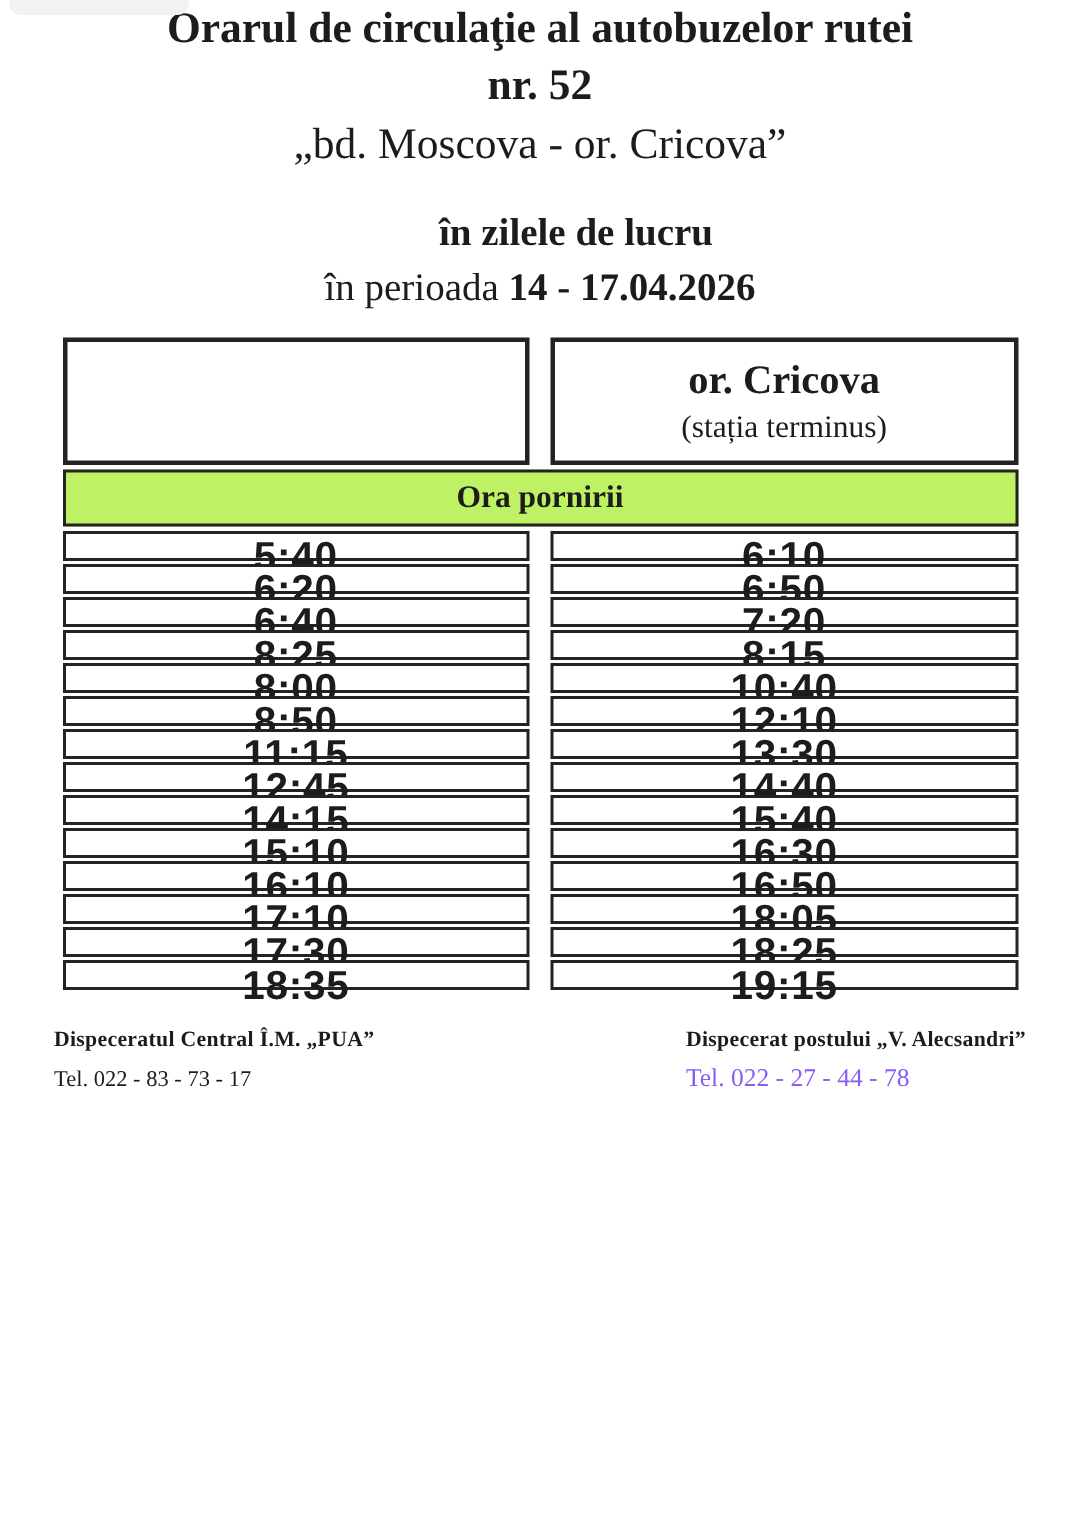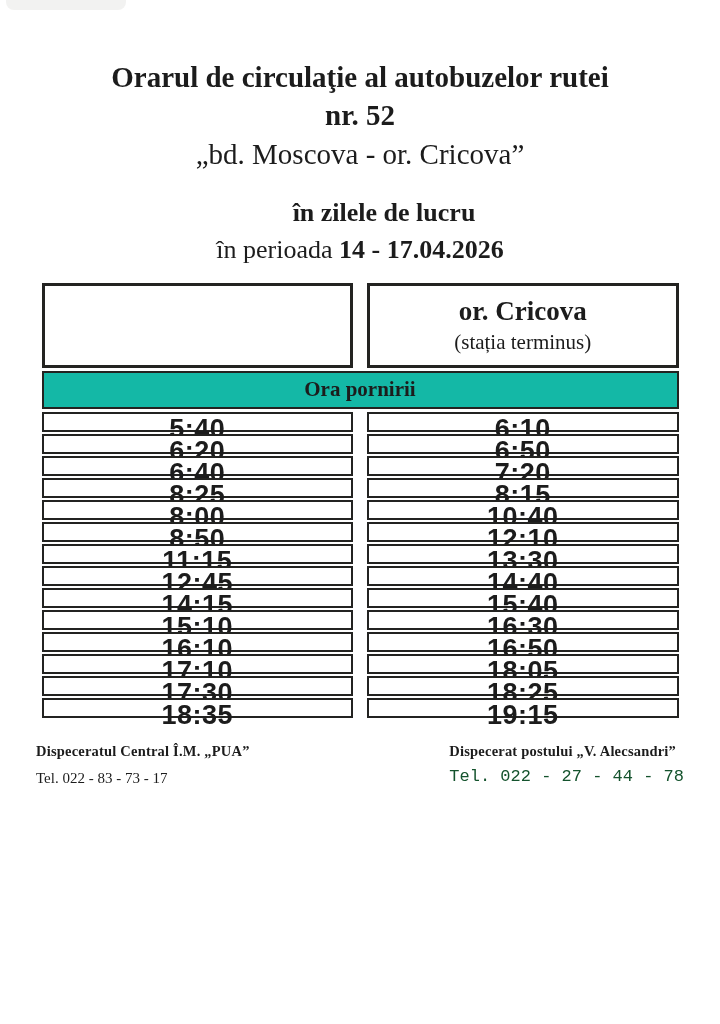--- a/index.html
+++ b/index.html
@@ -10,21 +10,20 @@
     height: 1024px;
     overflow: hidden;
     font-family: "Liberation Serif", serif;
     color: #1c1c1c;
   }
   .page {
     position: relative;
     width: 720px;
     height: 1024px;
     box-sizing: border-box;
-    padding-top: 58px;
   }
   .scan-smudge {
     position: absolute;
     top: 0; left: 6px;
     width: 120px; height: 10px;
     background: #f2f2f1;
     border-radius: 0 0 8px 8px;
   }
   .title-line1, .title-line2 {
     text-align: center;
@@ -73,21 +72,21 @@
   .hname { font-size: 27px; font-weight: bold; line-height: 1.2; }
   .hsub  { font-size: 21px; margin-top: 3px; line-height: 1.2; }
 
   .section-row {
     margin-top: 3px;
     border: 2px solid #232321;
     text-align: center;
     font-weight: bold;
     font-size: 21px;
     padding: 4px 0 5px;
-    background: #14b8a6;
+    background: #bef264;
   }
   .tbody {
     display: flex;
     gap: 14px;
     margin-top: 3px;
   }
   .tcol {
     flex: 1;
     display: flex;
     flex-direction: column;
@@ -118,23 +117,23 @@
     font-size: 14.5px;
     font-weight: bold;
     letter-spacing: 0.2px;
   }
   .f-tel-left {
     margin-top: 10px;
     font-size: 15px;
   }
   .f-tel-right {
     margin-top: 7px;
-    font-family: Liberation Mono, monospace;
+    font-family: Liberation Serif, serif;
     font-size: 17px;
-    color: #14532d;
+    color: #8b5cf6;
   }
 </style>
 </head>
 <body>
 
 <div class="page">
   <div class="scan-smudge"></div>
 
   <div class="title-line1">Orarul de circulaţie al autobuzelor rutei</div>
   <div class="title-line2">nr. 52</div>

